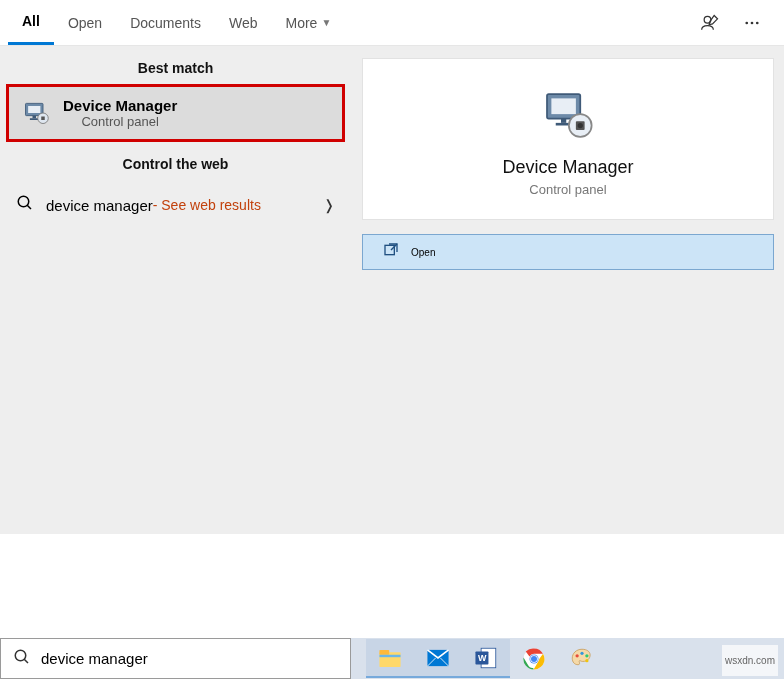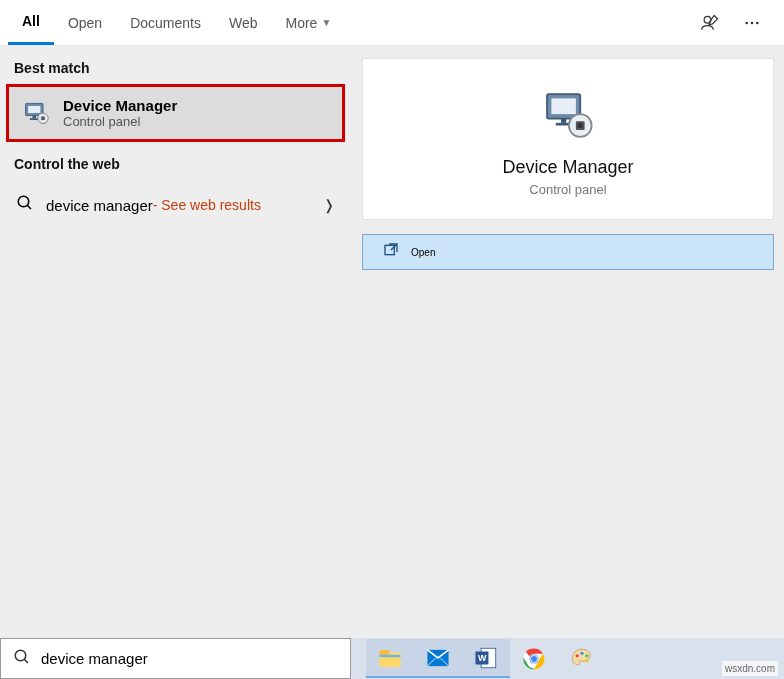--- a/index.html
+++ b/index.html
@@ -23,22 +23,23 @@
       cursor: pointer;
     }
     .tab.active { color: #000; font-weight: 600; border-bottom: 3px solid #0078d4; }
     .tab .chev { margin-left: 4px; font-size: 10px; color: #777; }
     .tabs-spacer { flex: 1; }
     .tabs-right { display: flex; align-items: center; gap: 14px; padding-right: 10px; }
     .icon-btn { width: 28px; height: 28px; display: flex; align-items: center; justify-content: center; cursor: pointer; color: #333; }
 
     .main {
       display: flex;
-      height: 592px;
+      height: 488px;
       background: #eeeeee;
+      text-align: center;
     }
     .left {
       width: 351px;
       background: #eeeeee;
       position: relative;
     }
     .right {
       flex: 1;
       background: #eeeeee;
       border-left: 1px solid #eeeeee;
@@ -140,21 +141,21 @@
       cursor: pointer;
     }
     .tb-app.active { background: #c8d5e6; border-bottom: 2px solid #76a9db; }
     .watermark {
       position: absolute;
       right: 6px;
       bottom: 3px;
       font-size: 10px;
       color: #666;
       background: rgba(255,255,255,0.7);
-      padding: 2px 3px;
+      padding: 10px 3px;
     }
   </style>
 </head>
 <body>
 
 <div class="tabs">
   <div class="tab active">
       <span>All</span>
     </div>
   <div class="tab">

